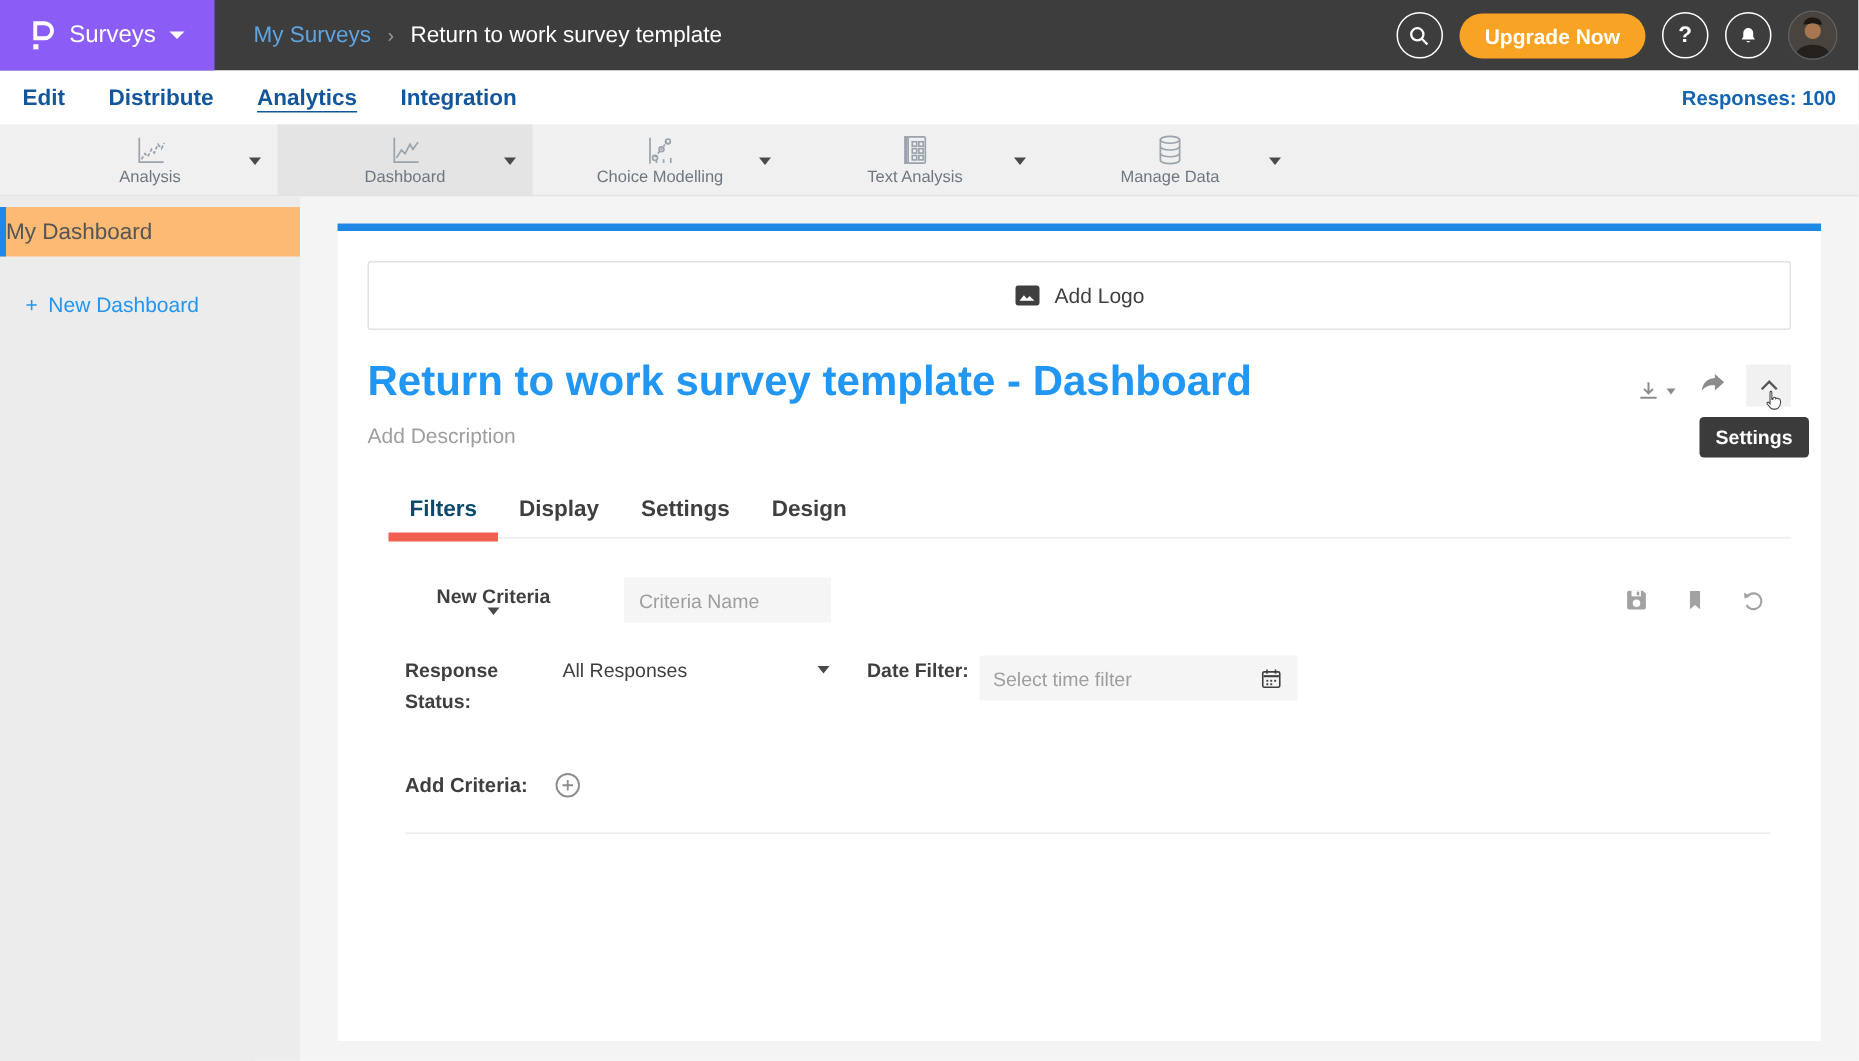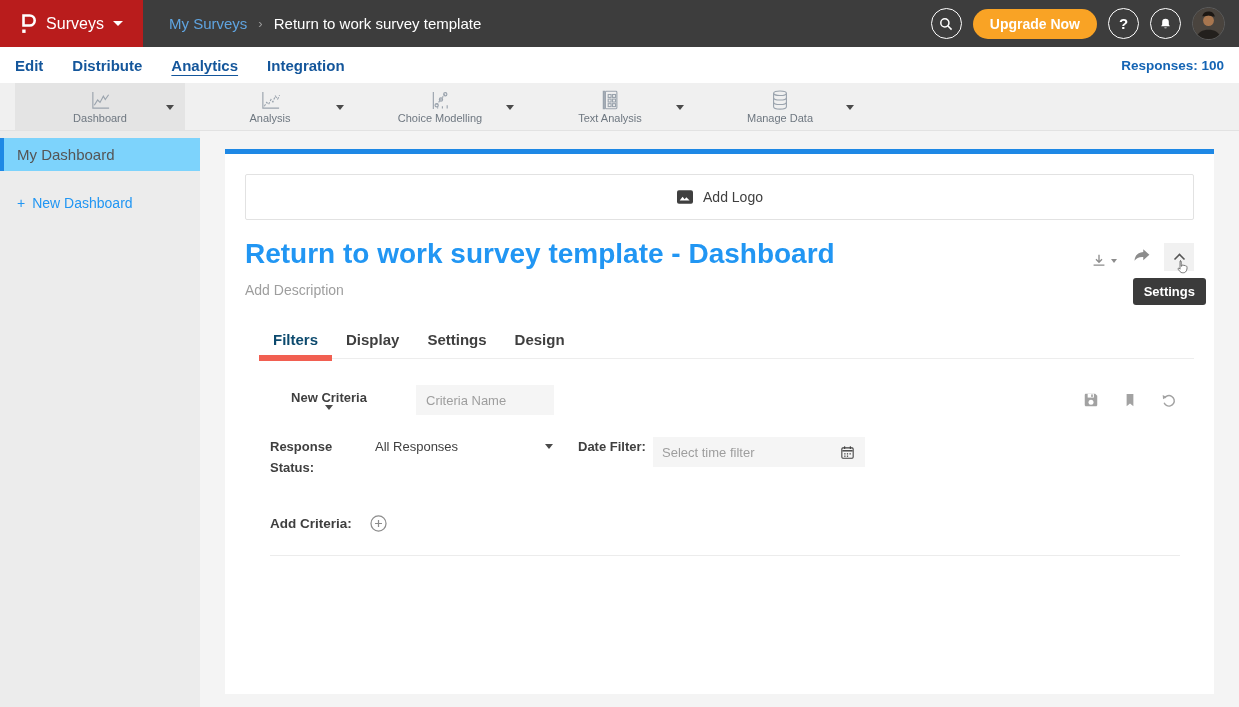--- a/index.html
+++ b/index.html
@@ -1,21 +1,21 @@
 <!DOCTYPE html>
 <html><head>
 <meta charset="utf-8">
 <style>
   * { margin:0; padding:0; box-sizing:border-box; }
   html,body { width:1239px; height:707px; overflow:hidden; background:#f4f4f4;
               font-family:"Liberation Sans","DejaVu Sans",sans-serif; }
 
   
   .topbar { height:47px; display:flex; background:#3d3d3d; }
-  .brand { width:143px; background:#b91c1c; color:#fff; display:flex; align-items:center;
+  .brand { width:143px; background:#8b5cf6; color:#fff; display:flex; align-items:center;
            justify-content:center; gap:9px; cursor:pointer; }
   .brand-name { font-size:16px; }
   .caret-down { width:0; height:0; border-left:5px solid transparent; border-right:5px solid transparent;
                 border-top:5px solid #fff; }
   .topbar-main { flex:1; display:flex; align-items:center; padding:0 14px 0 26px; }
   .breadcrumb { display:flex; align-items:center; gap:11px; font-size:15px; }
   .bc-parent { color:#5fa4e0; cursor:pointer; text-decoration:none; }
   .bc-sep { color:#9a9a9a; font-size:13px; }
   .bc-current { color:#ffffff; }
   .topbar-actions { margin-left:auto; display:flex; align-items:center; gap:11px; }
@@ -41,22 +41,22 @@
   .tool.active { background:#e4e4e4; }
   .tool-label { font-size:11px; color:#6e7780; margin-top:1px; }
   .tool-caret { position:absolute; right:11px; top:50%; margin-top:-2px; width:0; height:0;
                 border-left:4.5px solid transparent; border-right:4.5px solid transparent;
                 border-top:5px solid #4a4a4a; }
   .tool svg { stroke:#9aa3ad; }
 
   
   .workspace { display:flex; height:582px; background:#f4f4f4; }
   .sidebar { width:200px; background:#ececec; flex:none; }
-  .side-item { margin-top:7px; height:33px; background:#7dd3fc; border-left:4px solid #1e88e5;
-               display:flex; align-items:center; padding-left:13px; font-size:15px; color:#555;
+  .side-item { margin-top:7px; height:33px; background:#fdba74; border-left:4px solid #1e88e5;
+               display:flex; align-items:center; padding-left:0; font-size:15px; color:#555;
                cursor:pointer; }
   .new-dash { margin:24px 0 0 17px; font-size:14px; color:#2196f3; cursor:pointer; display:flex; gap:7px; }
 
   .content { flex:1; padding:18px 25px 0; }
   .card { background:#fff; border-top:5px solid #1e88e5; height:545px; padding:0 20px; }
 
   .logo-box { margin-top:20px; height:46px; border:1px solid #e2e2e2; border-radius:2px;
               display:flex; align-items:center; justify-content:center; gap:9px; font-size:14px;
               color:#3f3f3f; cursor:pointer; }
 
@@ -165,38 +165,38 @@
 
 <nav class="subnav">
   <a class="subnav-item">Edit</a>
   <a class="subnav-item">Distribute</a>
   <a class="subnav-item active">Analytics</a>
   <a class="subnav-item">Integration</a>
   <span class="responses">Responses: 100</span>
 </nav>
 
 <div class="toolbar">
+  <div class="tool">
+    <span style="display:flex;">
+      <svg width="23" height="21" viewBox="0 0 24 22" fill="none" stroke-width="1.2">
+        <path d="M4 2v17h17"></path>
+          <path d="M5.5 17l2.5-4 2 2 2.5-5 2 2.5 2.5-6 2.5 3 2-4" stroke-dasharray="2.4 1.4"></path>
+      </svg>
+    </span>
+    <span class="tool-label">Analysis</span>
+    <span class="tool-caret"></span>
+  </div>
   <div class="tool active">
     <span style="display:flex;">
       <svg width="23" height="21" viewBox="0 0 24 22" fill="none" stroke-width="1.2">
         <path d="M4 2v17h17"></path>
           <path d="M5.5 16l3.5-5.5 2.5 2.5 3.5-6.5 2 3.5 3.5-5"></path>
       </svg>
     </span>
     <span class="tool-label">Dashboard</span>
-    <span class="tool-caret"></span>
-  </div>
-  <div class="tool">
-    <span style="display:flex;">
-      <svg width="23" height="21" viewBox="0 0 24 22" fill="none" stroke-width="1.2">
-        <path d="M4 2v17h17"></path>
-          <path d="M5.5 17l2.5-4 2 2 2.5-5 2 2.5 2.5-6 2.5 3 2-4" stroke-dasharray="2.4 1.4"></path>
-      </svg>
-    </span>
-    <span class="tool-label">Analysis</span>
     <span class="tool-caret"></span>
   </div>
   <div class="tool">
     <span style="display:flex;">
       <svg width="23" height="21" viewBox="0 0 24 22" fill="none" stroke-width="1.2">
         <path d="M4.5 2v18"></path>
         <path d="M8 15.5l4-5 4.5-6" stroke-dasharray="1.6 1.6"></path>
         <circle cx="8" cy="16" r="1.7"></circle>
           <circle cx="12.5" cy="10" r="1.7"></circle>
           <circle cx="17" cy="4.5" r="1.7"></circle>

